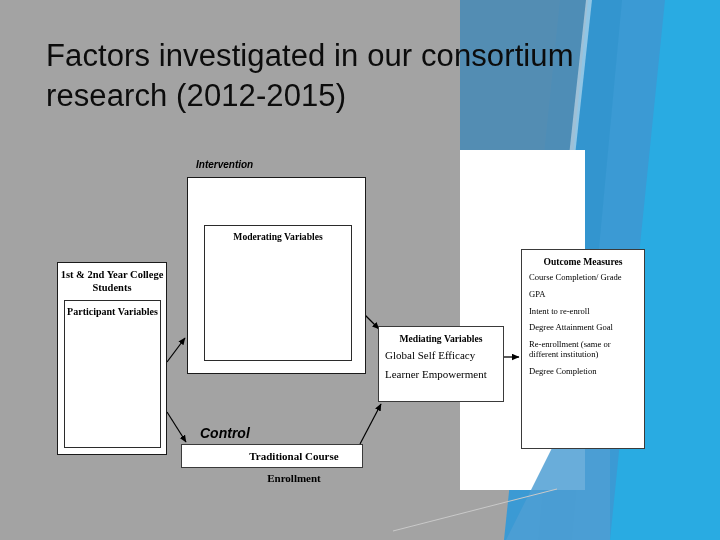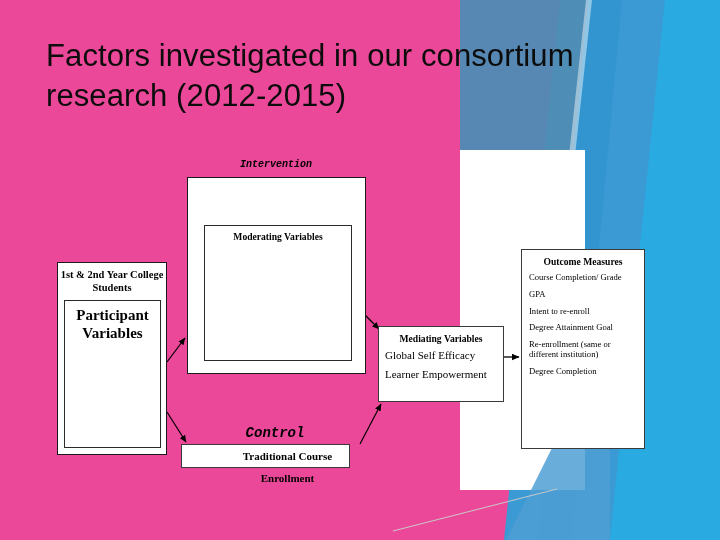--- a/index.html
+++ b/index.html
@@ -6,21 +6,21 @@
   body{
     width:720px;height:540px;
     background:#ffffff;
     font-family:"Liberation Sans", sans-serif;
     overflow:hidden;
     position:relative;
   }
   #slide{
     position:absolute;inset:0;
     width:720px;height:540px;
-    background:#ec4899;
+    background:#a3a3a3;
     overflow:hidden;
   }
 
   
   #deco{position:absolute;top:0;right:0;width:260px;height:540px;pointer-events:none;}
   #deco svg{display:block;width:260px;height:540px;}
 
   
   #title{
     position:absolute;
@@ -58,53 +58,52 @@
     font-family:"Liberation Serif", serif;
     color:#000;
   }
   .bx-item{
     text-align:left;
     font-family:"Liberation Serif", serif;
     color:#000;
   }
   .cap{
     position:absolute;
-    font-family:Liberation Mono, monospace;
+    font-family:Liberation Sans, sans-serif;
     font-style:italic;
     font-weight:bold;
     color:#000;
-    text-align:center;
   }
 
   
   #box-students{left:57px;top:262px;width:110px;height:193px;}
   #box-students .bx-title{font-size:10.5px;line-height:1.22;padding-top:6px;}
   #box-participant{
     position:absolute;left:6px;top:37px;width:97px;height:148px;
     box-sizing:border-box;background:#fff;border:1.2px solid #2b2b2b;
   }
-  #box-participant .bx-title{font-size:15px;line-height:1.2;padding-top:5px;}
+  #box-participant .bx-title{font-size:10px;line-height:1.2;padding-top:5px;}
   #box-participant .plist{padding:6px 5px 0 5px;}
   #box-participant .bx-item{font-size:8.6px;line-height:1.14;margin-bottom:7px;}
 
   
   #cap-intervention{left:196px;top:159px;width:160px;font-size:10px;}
   #box-intervention{left:187px;top:177px;width:179px;height:197px;}
   #box-intervention > .bx-title{font-size:11px;padding-top:6px;}
   #box-moderating{
     position:absolute;left:16px;top:47px;width:148px;height:136px;
     box-sizing:border-box;background:#fff;border:1.2px solid #2b2b2b;
   }
   #box-moderating .bx-title{font-size:9.6px;padding-top:5px;}
   #box-moderating .plist{padding:7px 6px 0 6px;}
   #box-moderating .bx-item{font-size:8.6px;line-height:1.14;margin-bottom:7px;}
 
   
   #cap-control{left:200px;top:425px;width:150px;font-size:14px;}
-  #box-control{left:181px;top:444px;width:169px;height:24px;padding-left:44px;}
+  #box-control{left:181px;top:444px;width:182px;height:24px;padding-left:44px;}
   #box-control .bx-title{font-size:11px;line-height:22px;padding-top:0;}
 
   
   #box-mediating{left:378px;top:326px;width:126px;height:76px;}
   #box-mediating .bx-title{font-size:9.6px;padding-top:6px;}
   #box-mediating .plist{padding:5px 6px 0 6px;}
   #box-mediating .bx-item{font-size:11px;line-height:1.14;margin-bottom:6px;}
 
   
   #box-outcome{left:521px;top:249px;width:124px;height:200px;}

